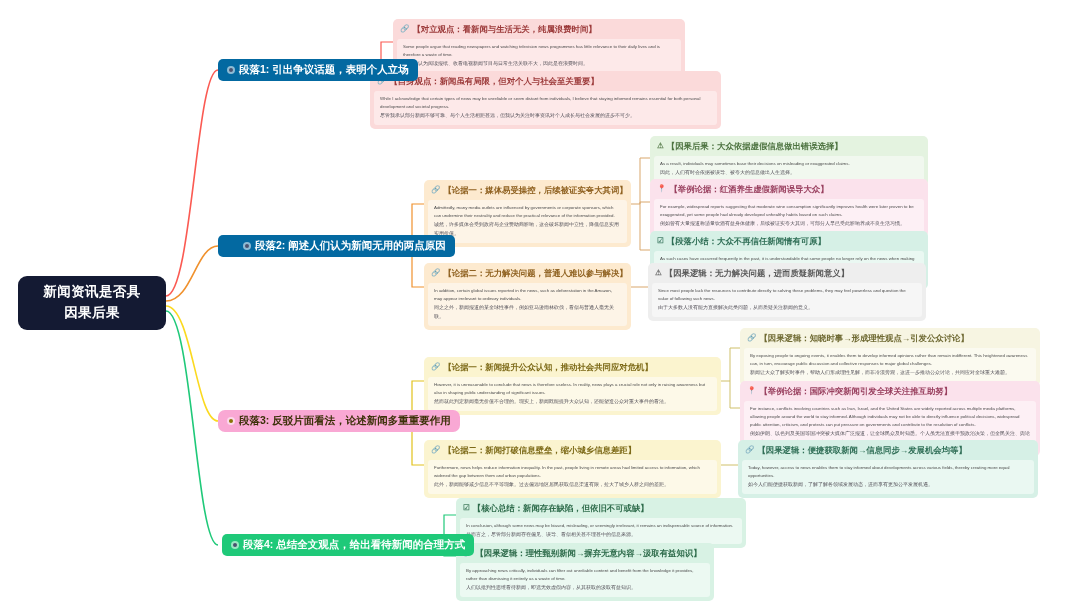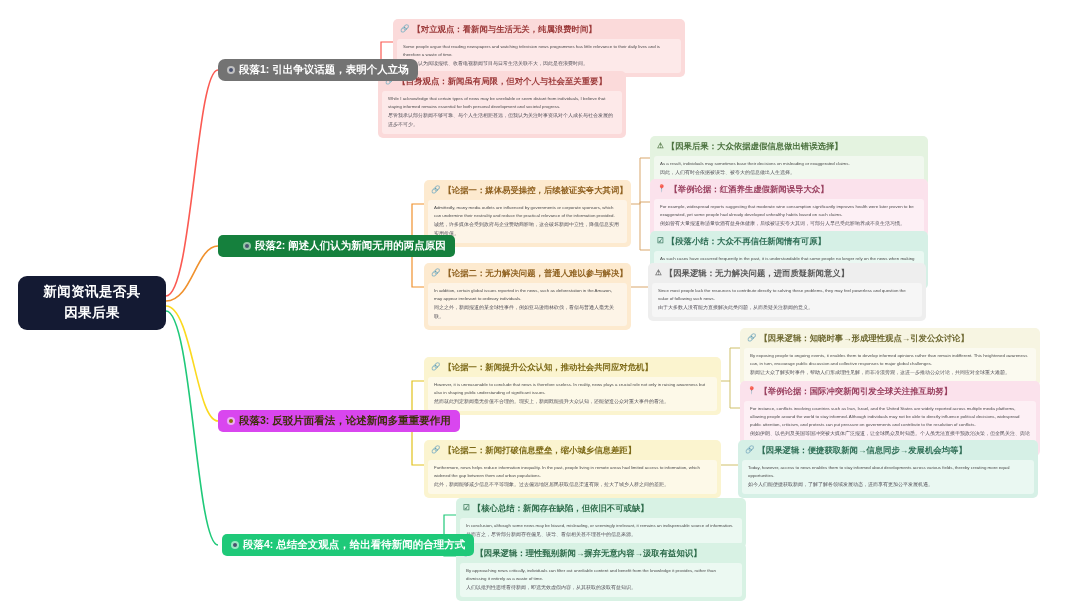--- a/index.html
+++ b/index.html
@@ -41,23 +41,23 @@
     width: 8px; height: 8px; border-radius: 50%;
     margin-right: 4px; flex: 0 0 auto;
     background: rgba(255,255,255,.55);
     position: relative;
   }
   .pill .bullet::after {
     content:""; position:absolute; left:2px; top:2px;
     width:4px; height:4px; border-radius:50%;
     background:#4a5270;
   }
-  .p1 { background: #737373; border-radius: 7px; }
-  .p2 { background: #15803d; padding-left: 25px; }
-  .p3 { background: #d946ef; color:#3b3008; }
+  .p1 { background: #0369a1; }
+  .p2 { background: #0369a1; padding-left: 25px; }
+  .p3 { background: #f9a8d4; color:#3b3008;border-radius:7px; }
   .p3 .bullet::after { background:#8a7405; }
   .p4 { background: #1fc979; }
 
   
   .card {
     position: absolute;
     border-radius: 5px;
     z-index: 3;
   }
   .card .hdr {
@@ -199,21 +199,21 @@
     <div class="hdr">
       <span class="gi">🔗</span>
       <span>【对立观点：看新闻与生活无关，纯属浪费时间】</span>
     </div>
     <div class="body">
       <span>Some people argue that reading newspapers and watching television news programmes has little relevance to their daily lives and is therefore a waste of time.</span>
       <span class="cn">有些人认为阅读报纸、收看电视新闻节目与日常生活关联不大，因此是在浪费时间。</span>
     </div>
   </div>
 
-  <div class="card c-red" style="left:378px; top:71px; width:248px;">
+  <div class="card c-red" style="left:370px; top:71px; width:351px;">
     <div class="hdr">
       <span class="gi">🔗</span>
       <span>【自身观点：新闻虽有局限，但对个人与社会至关重要】</span>
     </div>
     <div class="body">
       <span>While I acknowledge that certain types of news may be unreliable or seem distant from individuals, I believe that staying informed remains essential for both personal development and societal progress.</span>
       <span class="cn">尽管我承认部分新闻不够可靠、与个人生活相距甚远，但我认为关注时事资讯对个人成长与社会发展的进步不可少。</span>
     </div>
   </div>
 
@@ -357,21 +357,21 @@
     <div class="hdr">
       <span class="gi">☑</span>
       <span>【核心总结：新闻存在缺陷，但依旧不可或缺】</span>
     </div>
     <div class="body">
       <span>In conclusion, although some news may be biased, misleading, or seemingly irrelevant, it remains an indispensable source of information.</span>
       <span class="cn">总而言之，尽管部分新闻存在偏见、误导、看似相关甚不理甚中的信息来源。</span>
     </div>
   </div>
 
-  <div class="card c-mt" style="left:456px; top:543px; width:290px;">
+  <div class="card c-mt" style="left:456px; top:543px; width:258px;">
     <div class="hdr">
       <span class="gi">🔗</span>
       <span>【因果逻辑：理性甄别新闻→摒弃无意内容→汲取有益知识】</span>
     </div>
     <div class="body">
       <span>By approaching news critically, individuals can filter out unreliable content and benefit from the knowledge it provides, rather than dismissing it entirely as a waste of time.</span>
       <span class="cn">人们以批判性思维看待新闻，即选无效虚假内容，从其获取的汲取有益知识。</span>
     </div>
   </div>
 

